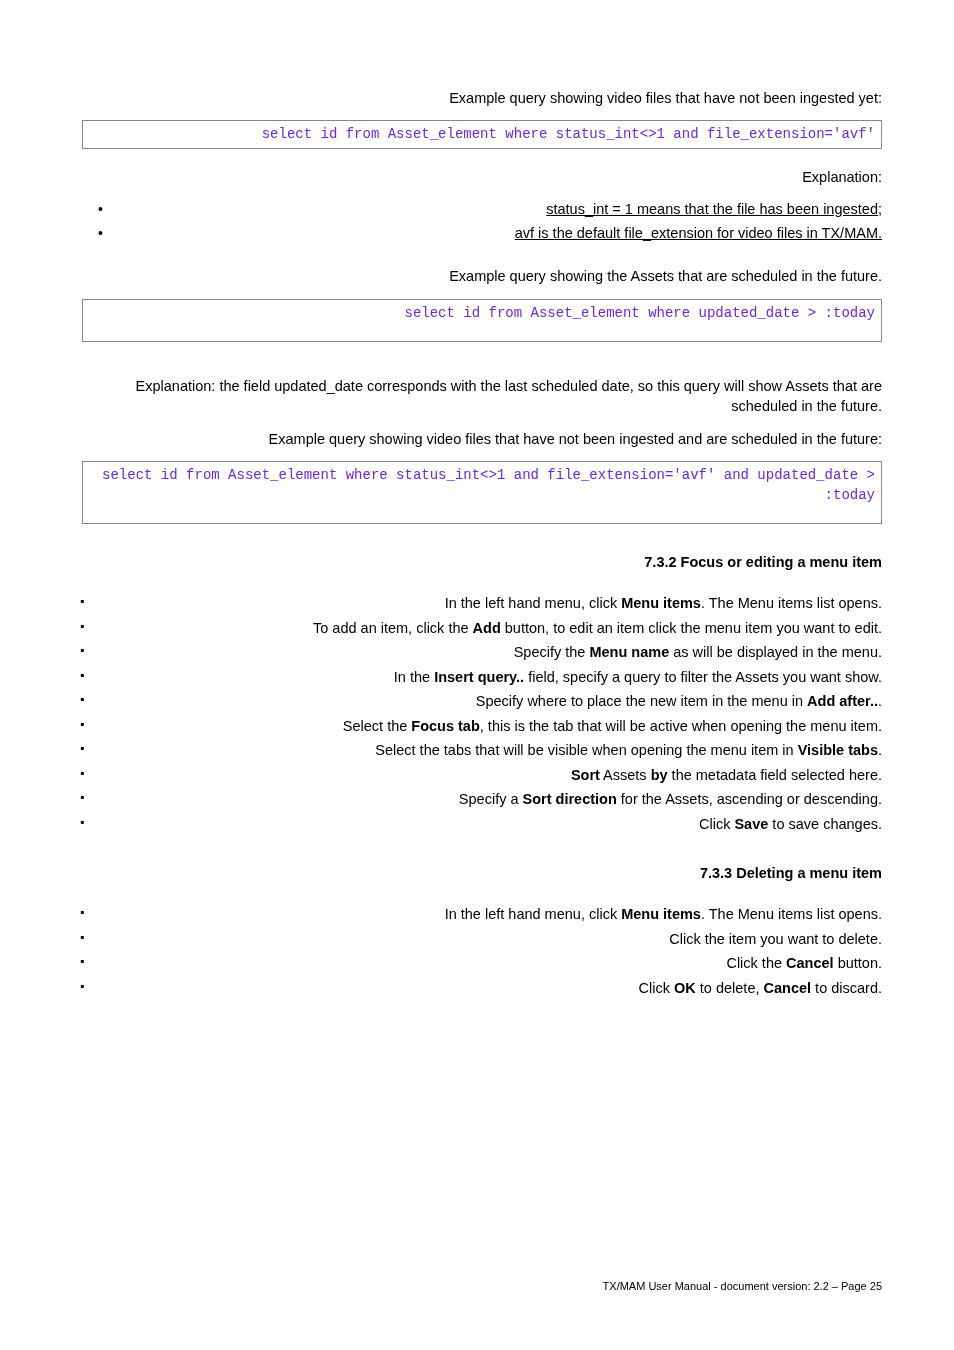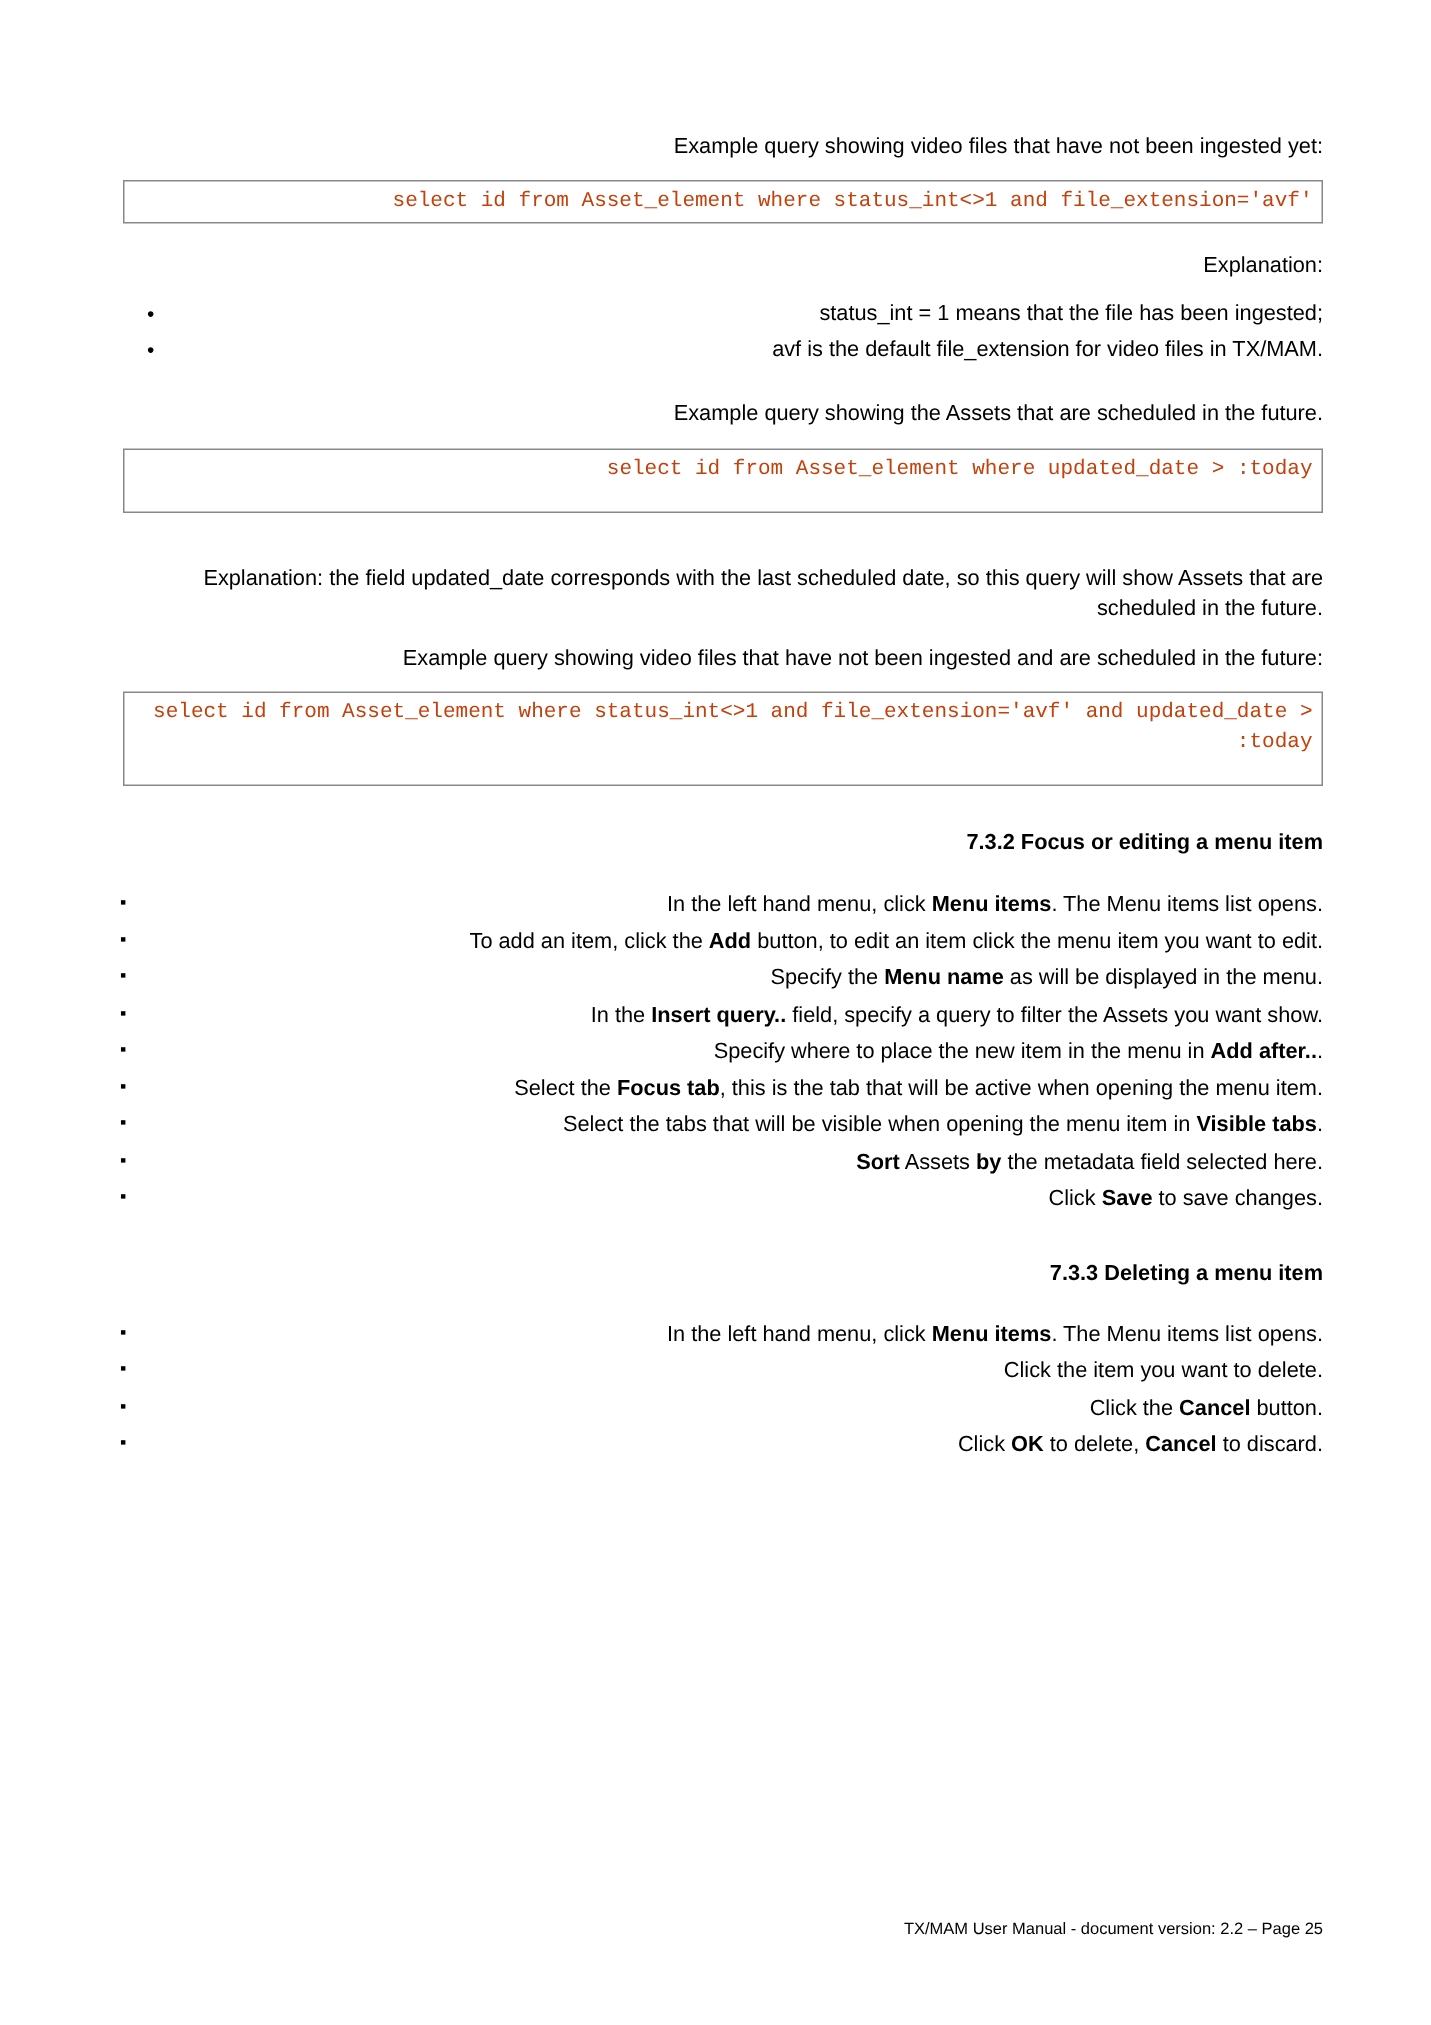--- a/index.html
+++ b/index.html
@@ -17,35 +17,36 @@
   .page {
     padding: 88px 72px 60px 72px;
     text-align: right;
   }
   p { margin: 0 0 12px 0; line-height: 1.4; }
   .code-box {
     border: 1px solid #888;
     padding: 3px 6px;
     font-family: "Courier New", monospace;
     font-size: 14px;
-    color: #c2410c;
+    color: #6d28d9;
     margin: 6px 0 18px 10px;
     line-height: 1.45;
     white-space: pre-wrap;
   }
   ul.circle {
     list-style: none;
     padding: 0;
     margin: 4px 0 22px 0;
   }
   ul.circle li {
     position: relative;
     padding-left: 46px;
     margin: 2px 0;
     line-height: 1.5;
+    text-decoration: underline;
   }
   ul.circle li::before {
     content: "•";
     position: absolute;
     left: 26px;
     top: 0;
     font-size: 14px;
   }
   ul.square {
     list-style: none;
@@ -115,20 +116,21 @@
 
   <ul class="square" id="sec1-list">
       <li>In the left hand menu, click <strong>Menu items</strong>. The Menu items list opens.</li>
       <li>To add an item, click the <strong>Add</strong> button, to edit an item click the menu item you want to edit.</li>
       <li>Specify the <strong>Menu name</strong> as will be displayed in the menu.</li>
       <li>In the <strong>Insert query..</strong> field, specify a query to filter the Assets you want show.</li>
       <li>Specify where to place the new item in the menu in <strong>Add after..</strong>.</li>
       <li>Select the <strong>Focus tab</strong>, this is the tab that will be active when opening the menu item.</li>
       <li>Select the tabs that will be visible when opening the menu item in <strong>Visible tabs</strong>.</li>
       <li><strong>Sort</strong> Assets <strong>by</strong> the metadata field selected here.</li>
+      <li>Specify a <strong>Sort direction</strong> for the Assets, ascending or descending.</li>
       <li>Click <strong>Save</strong> to save changes.</li>
     </ul>
 
   <div class="subhead">
     <span class="num">7.3.3</span>
     <span>Deleting a menu item</span>
   </div>
 
   <ul class="square" id="sec2-list">
       <li>In the left hand menu, click <strong>Menu items</strong>. The Menu items list opens.</li>

